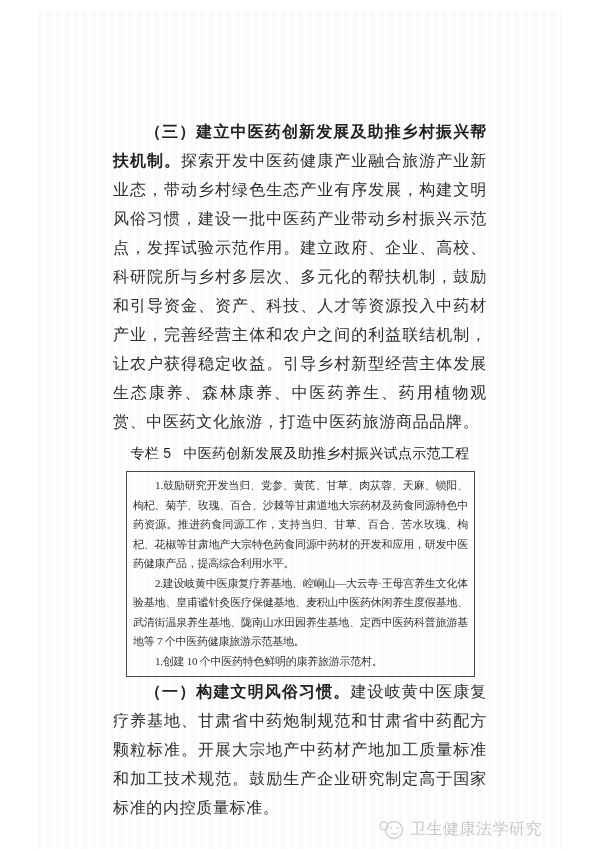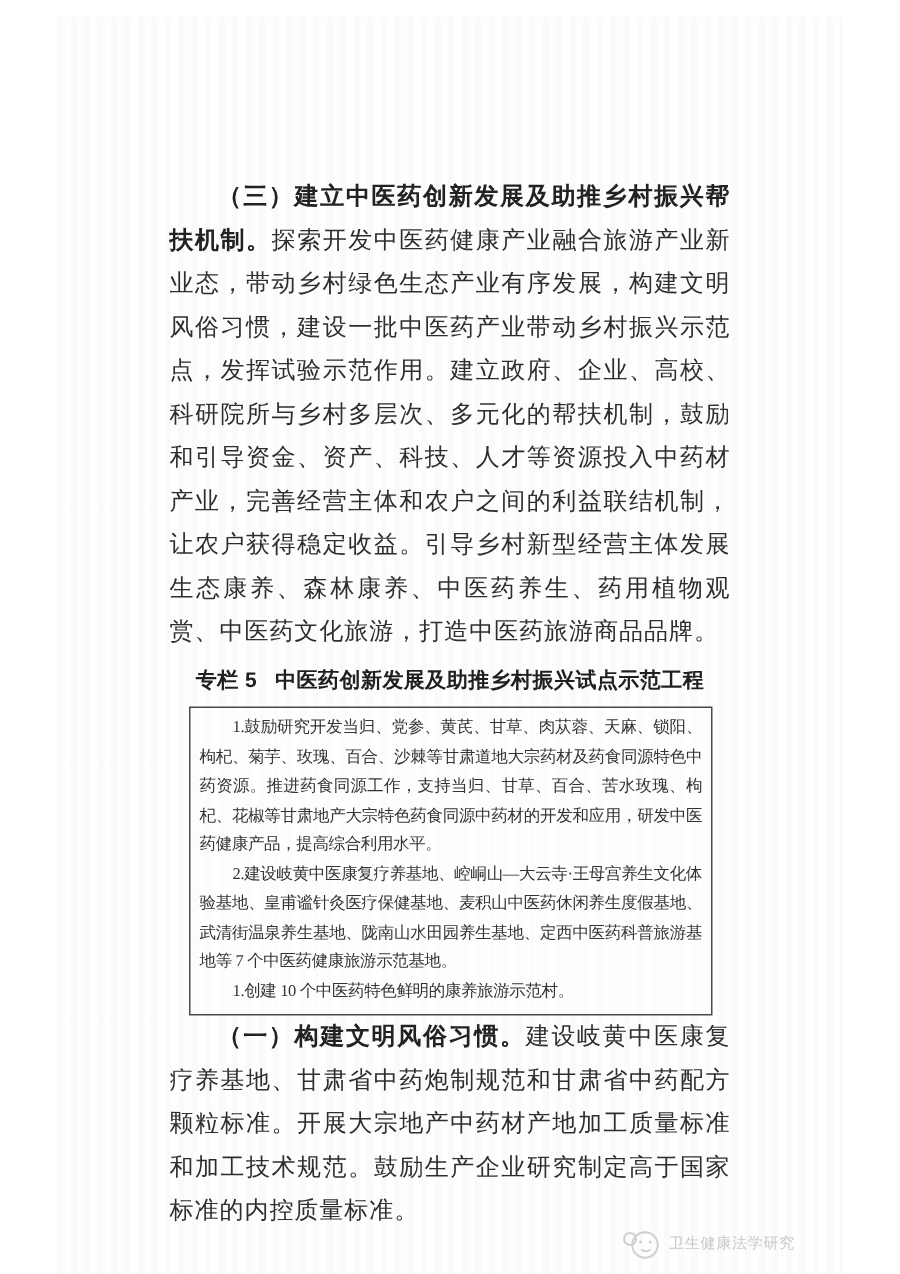--- a/index.html
+++ b/index.html
@@ -41,21 +41,21 @@
     color: #2e2e2e;
   }
   .body-para .lead {
     font-weight: bold;
     color: #222222;
   }
   .box-title {
     margin: 9px 0 8px 0;
     text-align: center;
     font-family: "Liberation Sans", "DejaVu Sans", sans-serif;
-    font-weight: bold;
+    font-weight: normal;
     font-size: 14px;
     letter-spacing: 0.3px;
     color: #1f1f1f;
   }
   .box-title .title-prefix {
     margin-right: 12px;
   }
   .column-box {
     margin: 0 12px 0 13px;
     border: 1px solid #4a4a4a;
@@ -75,27 +75,27 @@
     margin: 12px 0 8px 13px;
     font-family: "Liberation Sans", "DejaVu Sans", sans-serif;
     font-weight: bold;
     font-size: 18px;
     line-height: 26px;
     letter-spacing: 0.5px;
     color: #1a1a1a;
   }
   .watermark {
     position: absolute;
-    right: 32px;
+    right: 20px;
     bottom: 20px;
     display: flex;
     align-items: center;
     gap: 5px;
     font-family: "Liberation Sans", "DejaVu Sans", sans-serif;
-    font-size: 10px;
+    font-size: 16px;
     letter-spacing: 0.5px;
     color: #c8c8c8;
     user-select: none;
   }
   .watermark svg {
     display: block;
   }
 </style>
 </head>
 <body>

